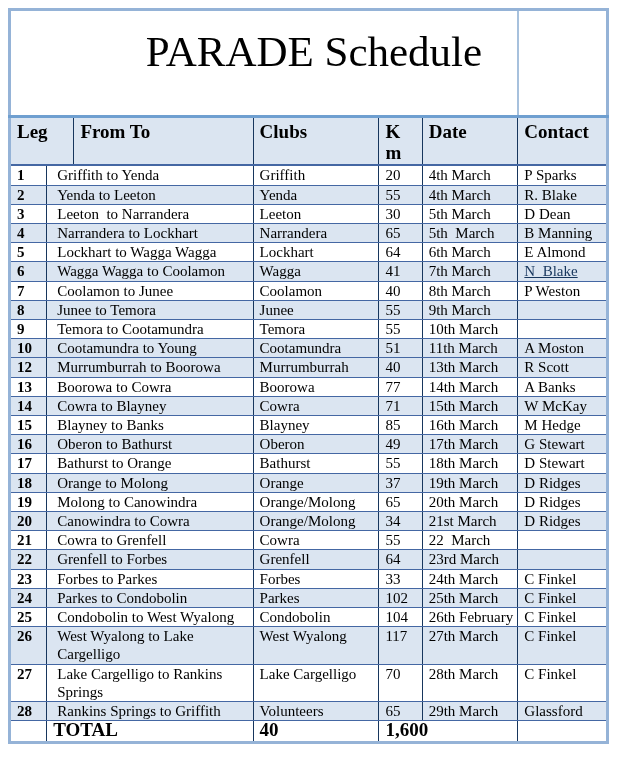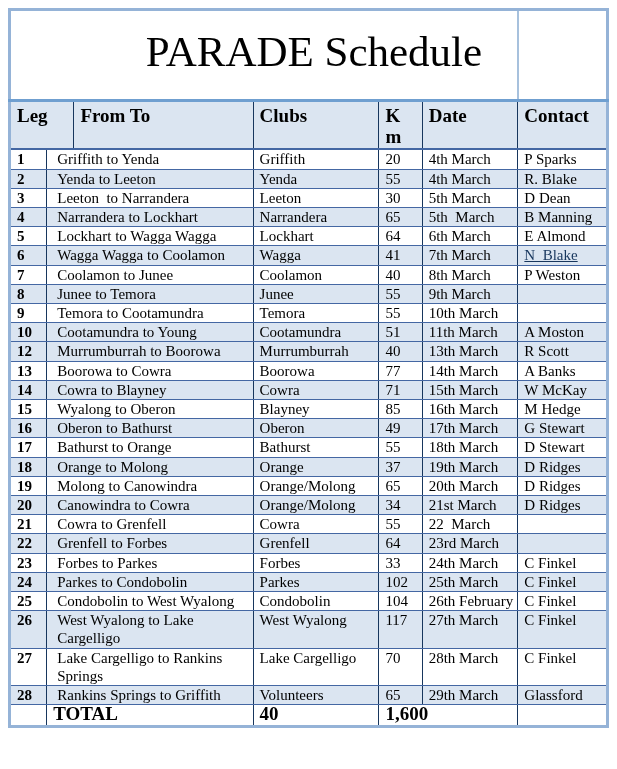--- a/index.html
+++ b/index.html
@@ -26,21 +26,21 @@
     margin:8px 0 0 8px;
     border:3px solid var(--frame-border);
   }
   
   td.title-cell{
     border:0;
     border-right:2px solid #a7c1dd;
     border-bottom:3px solid var(--accent-rule);
     height:76px;
     text-align:center;
-    padding:0 0 6px 70px;
+    padding:0 0 22px 70px;
     background:#fff;
   }
   td.title-side{
     border:0;
     border-bottom:3px solid var(--accent-rule);
     background:#fff;
   }
   .title-text{
     font-size:43px;
     line-height:46px;
@@ -227,21 +227,21 @@
         <tr class="body-row band">
     <td class="leg-cell">14</td>
     <td class="fromto-cell" colspan="2">Cowra to Blayney</td>
     <td class="clubs-cell">Cowra</td>
     <td class="km-cell">71</td>
     <td class="date-cell">15th March</td>
     <td class="contact-cell">W McKay</td>
   </tr>
         <tr class="body-row">
     <td class="leg-cell">15</td>
-    <td class="fromto-cell" colspan="2">Wyalong to Oberon</td>
+    <td class="fromto-cell" colspan="2">Blayney to Banks</td>
     <td class="clubs-cell">Blayney</td>
     <td class="km-cell">85</td>
     <td class="date-cell">16th March</td>
     <td class="contact-cell">M Hedge</td>
   </tr>
         <tr class="body-row band">
     <td class="leg-cell">16</td>
     <td class="fromto-cell" colspan="2">Oberon to Bathurst</td>
     <td class="clubs-cell">Oberon</td>
     <td class="km-cell">49</td>

